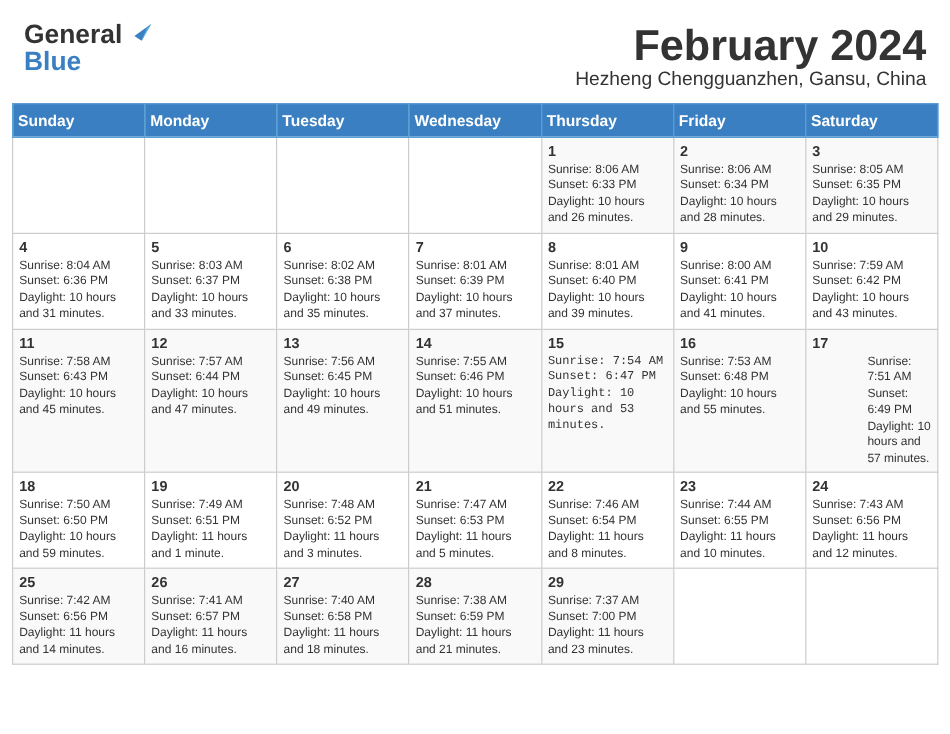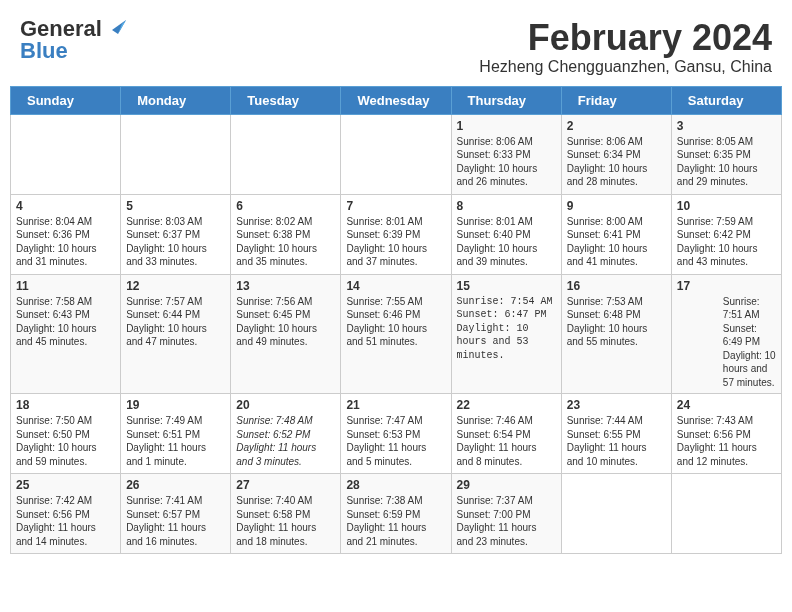--- a/index.html
+++ b/index.html
@@ -50,21 +50,21 @@
     .calendar {
       width: 100%;
       border-collapse: collapse;
       margin-top: 6px;
     }
     .calendar thead tr th {
       background-color: #3a7fc1;
       color: #fff;
       font-size: 13px;
       font-weight: bold;
-      padding: 6px 16px;
+      padding: 6px 4px;
       text-align: left;
       border: 1px solid #5a9fd4;
     }
     .calendar tbody tr td {
       border: 1px solid #ccc;
       vertical-align: top;
       padding: 4px 5px;
       font-size: 10.5px;
       color: #333;
       width: calc(100% / 7);
@@ -245,21 +245,21 @@
 Daylight: 10 hours and 59 minutes.</div>
         </td>
         <td>
           <span class="day-num">19</span>
           <div class="day-info" style="white-space: pre-line;">Sunrise: 7:49 AM
 Sunset: 6:51 PM
 Daylight: 11 hours and 1 minute.</div>
         </td>
         <td>
           <span class="day-num">20</span>
-          <div class="day-info" style="white-space: pre-line; font-style: italic;">Sunrise: 7:48 AM
+          <div class="day-info" style="white-space: pre-line;">Sunrise: 7:48 AM
 Sunset: 6:52 PM
 Daylight: 11 hours and 3 minutes.</div>
         </td>
         <td>
           <span class="day-num">21</span>
           <div class="day-info" style="white-space: pre-line;">Sunrise: 7:47 AM
 Sunset: 6:53 PM
 Daylight: 11 hours and 5 minutes.</div>
         </td>
         <td>

